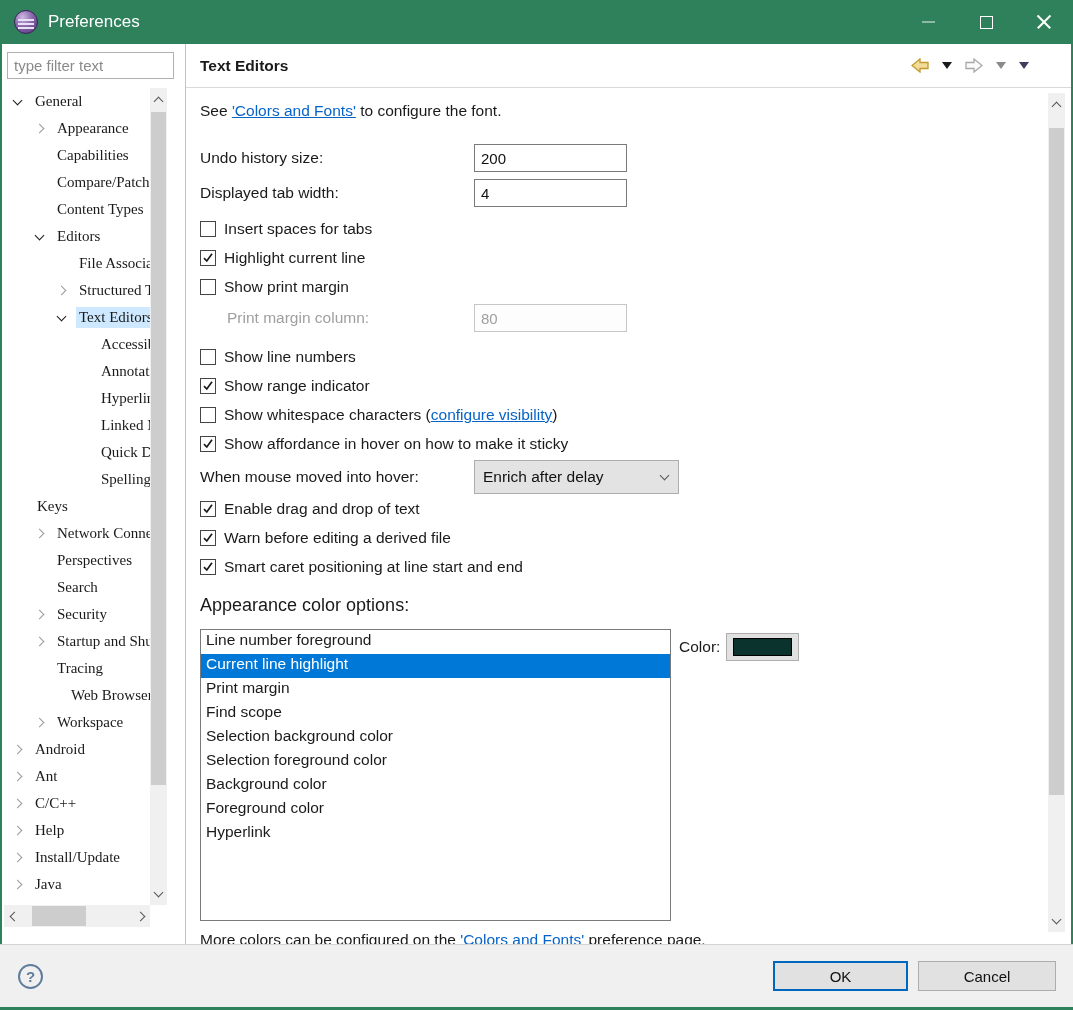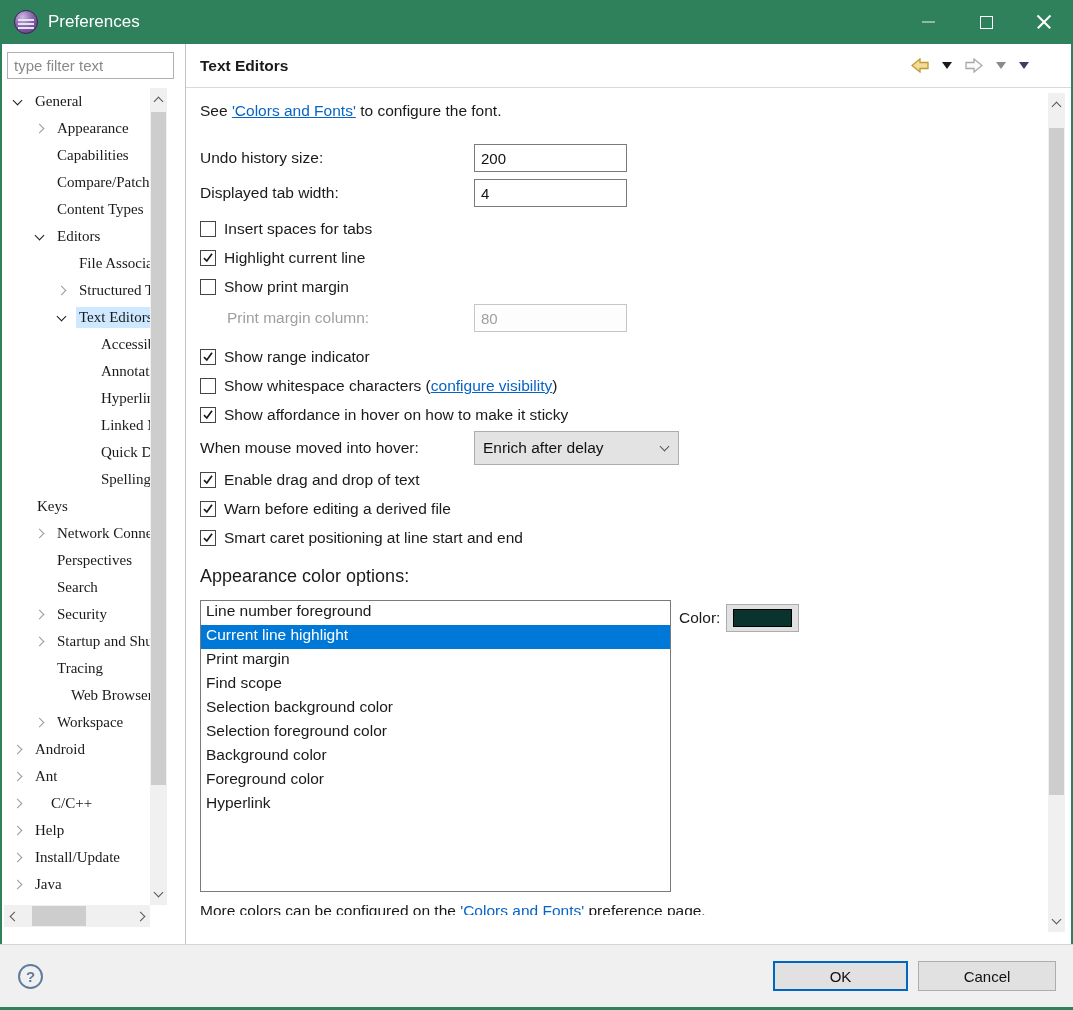--- a/index.html
+++ b/index.html
@@ -247,21 +247,21 @@
               <span class="chev right"></span>
             </span>
             <span class="tree-label">Android</span>
           </div>
           <div class="tree-row" style="padding-left: 12px;">
             <span class="tree-chev collapsed">
               <span class="chev right"></span>
             </span>
             <span class="tree-label">Ant</span>
           </div>
-          <div class="tree-row" style="padding-left: 12px; gap: 16px;">
+          <div class="tree-row" style="padding-left: 12px;">
             <span class="tree-chev collapsed">
               <span class="chev right"></span>
             </span>
             <span class="tree-label">C/C++</span>
           </div>
           <div class="tree-row" style="padding-left: 12px;">
             <span class="tree-chev collapsed">
               <span class="chev right"></span>
             </span>
             <span class="tree-label">Help</span>
@@ -348,20 +348,24 @@
             </div>
             <div class="row cb-row">
               <span class="cbox"></span>
               <span class="cblabel">Show print margin</span>
             </div>
             <div class="row field-row dis-row">
               <span class="flabel">Print margin column:</span>
               <input class="tinput disabled" disabled="" value="80" style="">
             </div>
             <div class="row cb-row">
+              <span class="cbox"></span>
+              <span class="cblabel">Show line numbers</span>
+            </div>
+            <div class="row cb-row">
               <span class="cbox">
                 <svg width="12" height="12" viewBox="0 0 12 12">
                   <path d="M2 6.2 L4.8 9 L10 1.8" stroke="#1a1a1a" stroke-width="1.7" fill="none"></path>
                 </svg>
               </span>
               <span class="cblabel">Show range indicator</span>
             </div>
             <div class="row cb-row">
               <span class="cbox"></span>
               <span class="cblabel">Show whitespace characters</span>

